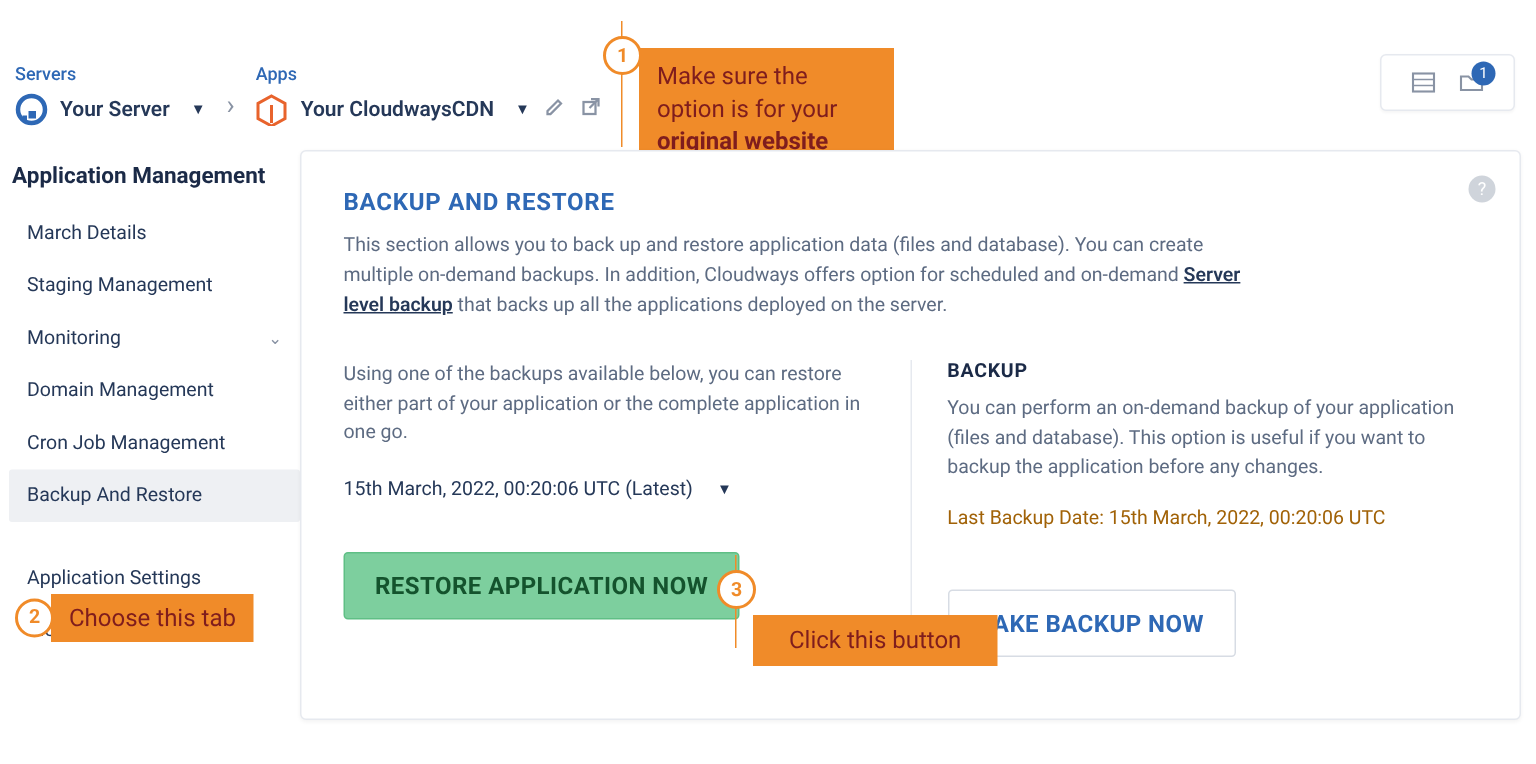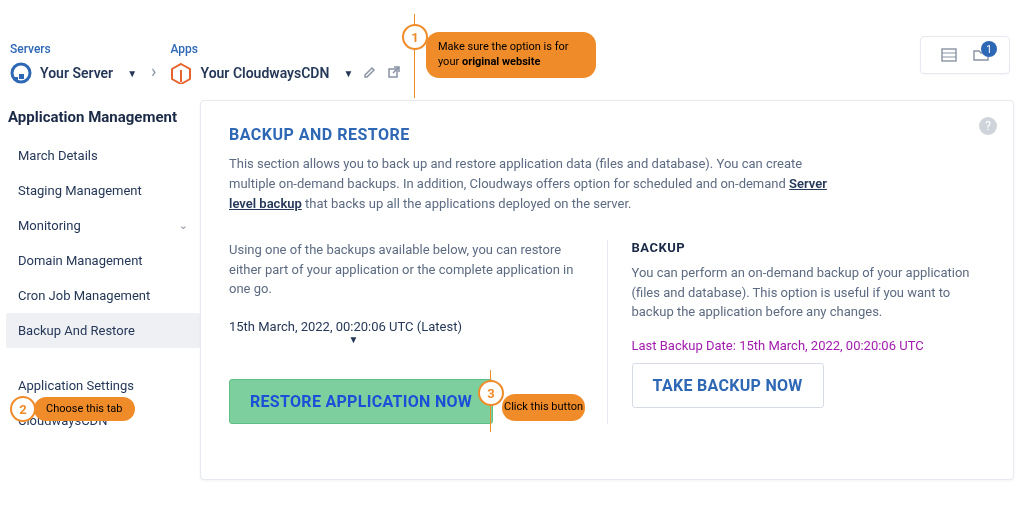--- a/index.html
+++ b/index.html
@@ -85,25 +85,24 @@
   border-radius: 50%;
   background: #fff;
   color: #f08b29;
   font-weight: 700;
   font-size: 13px;
   display: flex; align-items:center; justify-content:center;
   flex-shrink: 0;
 }
 .anno-box {
   background: #f08b29;
-  color: #000000;
-  font-size: 11px;
+  color: #7f1d1d;
+  font-size: 16px;
   padding: 8px 12px;
   line-height: 1.35;
-  border-radius: 13px;
 }
 .anno-box b { font-weight: 700; }
 
 
 .main {
   display: flex;
   padding: 0 10px 0 0;
 }
 
 
@@ -175,49 +174,48 @@
   margin-bottom: 8px;
 }
 .col-text {
   font-size: 13px;
   color: #5d6b82;
   line-height: 1.5;
   margin-bottom: 16px;
 }
 .col-meta {
   font-size: 13px;
-  color: #a21caf;
-  margin-bottom: 10px;
+  color: #a16207;
+  margin-bottom: 40px;
 }
 
 .dropdown {
   display: inline-flex;
   align-items: center;
   font-size: 13px;
   color: #253858;
   padding: 4px 0;
   margin-bottom: 30px;
   cursor: pointer;
-  flex-direction: column;
 }
 .dropdown .small-chev { margin-left: 16px; }
 
 .btn {
   display: inline-block;
   padding: 12px 20px;
   font-size: 16px;
   font-weight: 700;
   letter-spacing: 0.3px;
   border-radius: 3px;
   cursor: pointer;
   border: 1px solid transparent;
 }
 .btn-green {
   background: #7dcf9e;
-  color: #1d4ed8;
+  color: #14532d;
   border-color: #5fbf85;
 }
 .btn-outline {
   background: #fff;
   color: #2e68b5;
   border: 1px solid #d7dce4;
 }
 
 
 .a1 { left: 414px; top: 14px; flex-direction: row; align-items: flex-start; }
@@ -227,21 +225,21 @@
 
 
 .a2 { left: 10px; top: 396px; }
 .a2 .anno-num { }
 .a2 .anno-box { padding: 5px 12px; margin-left: -2px;}
 
 
 .a3 { left: 490px; top: 370px; flex-direction: row; align-items:flex-start;}
 .a3 .anno-line-v { height: 62px; }
 .a3 .anno-num { margin-left: -13px; margin-top: 10px; }
-.a3 .anno-box { padding: 6px 2px; margin-top: 24px; margin-left: -2px;}
+.a3 .anno-box { padding: 6px 24px; margin-top: 40px; margin-left: -2px;}
 </style>
 </head>
 <body>
 
 <div class="topbar">
   <div class="crumb-col">
     <span class="crumb-label">Servers</span>
     <div class="crumb-value-row">
       <span class="icon-circle">
         <svg width="22" height="22" viewBox="0 0 22 22">

